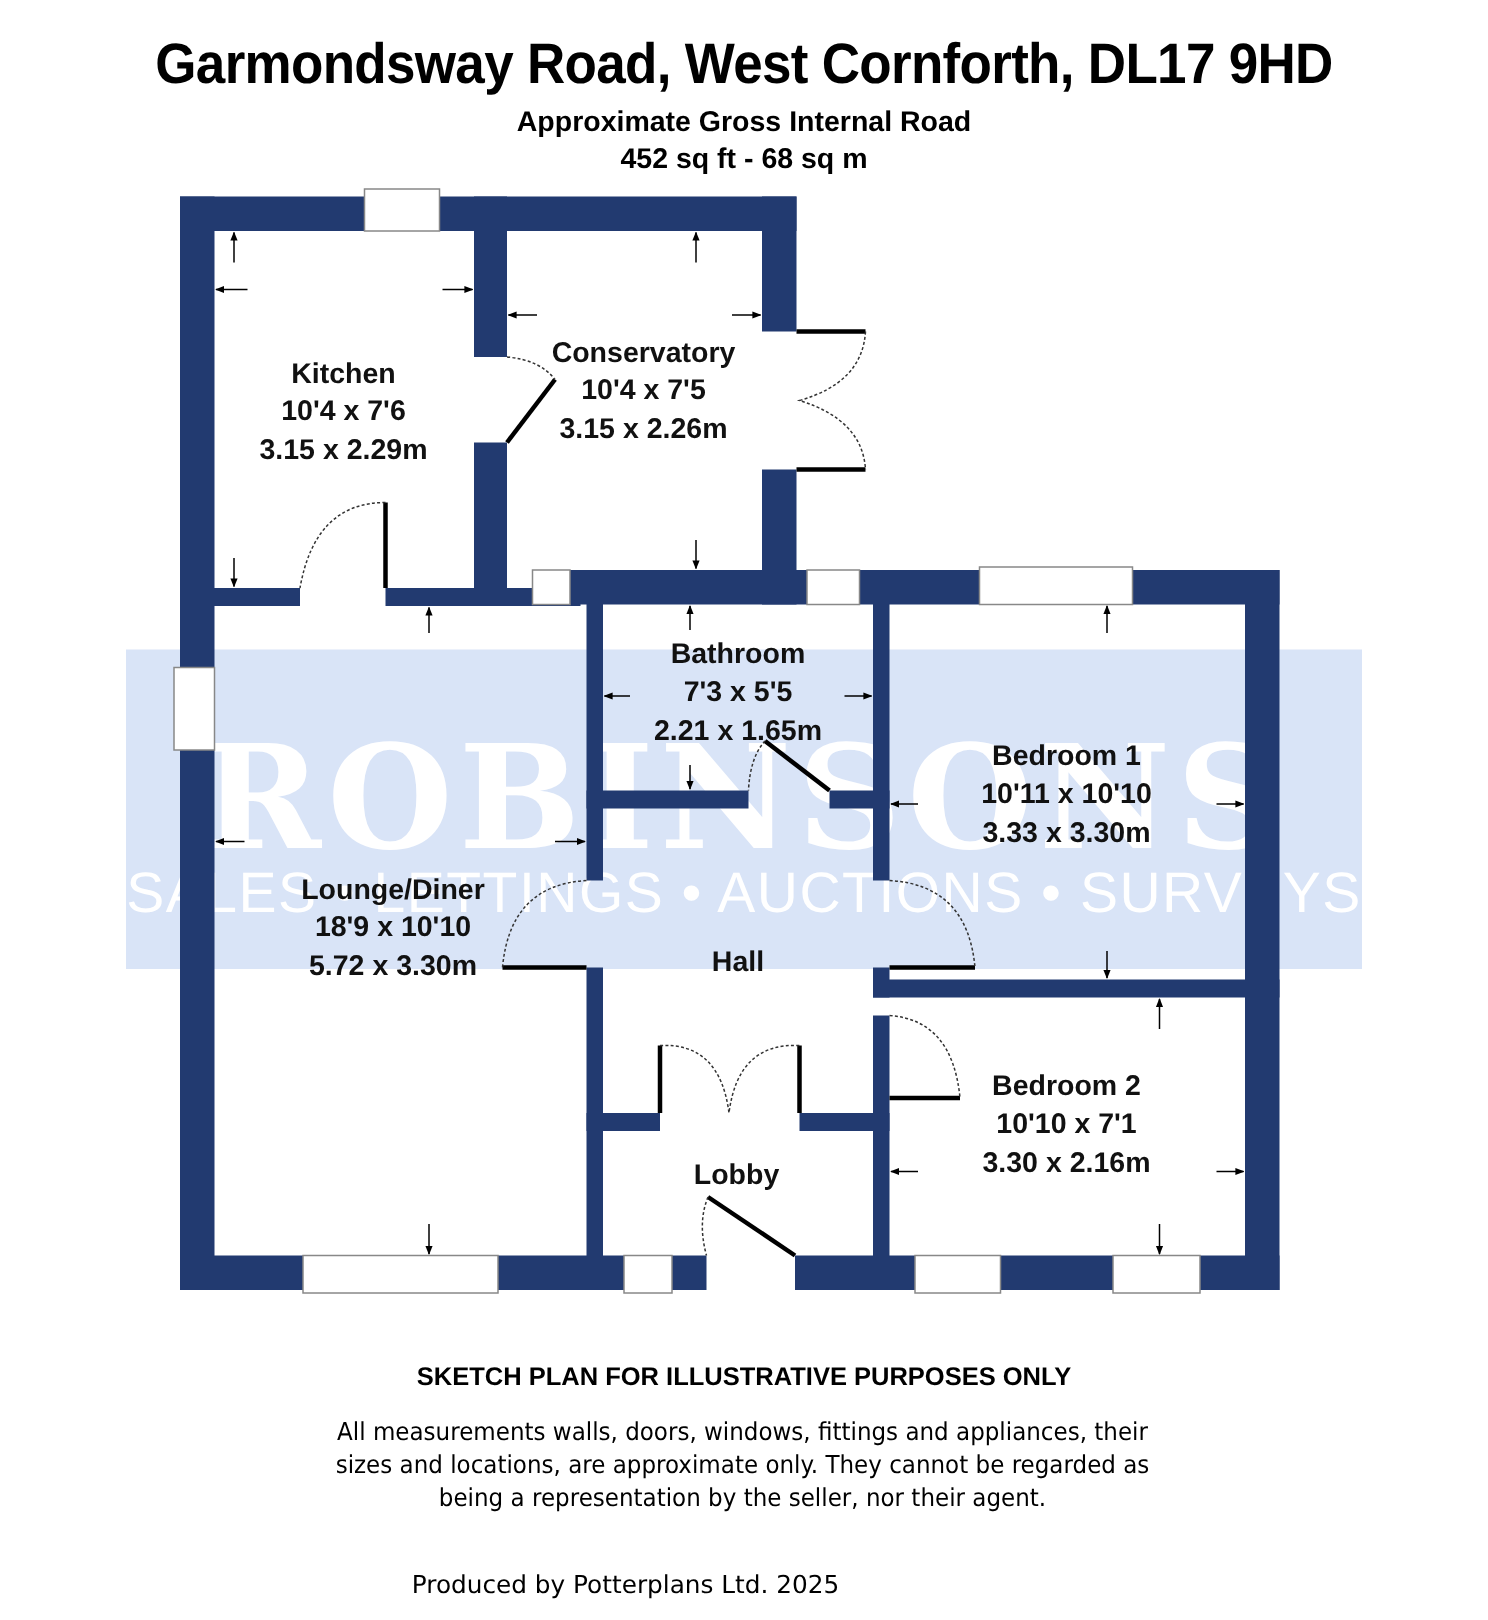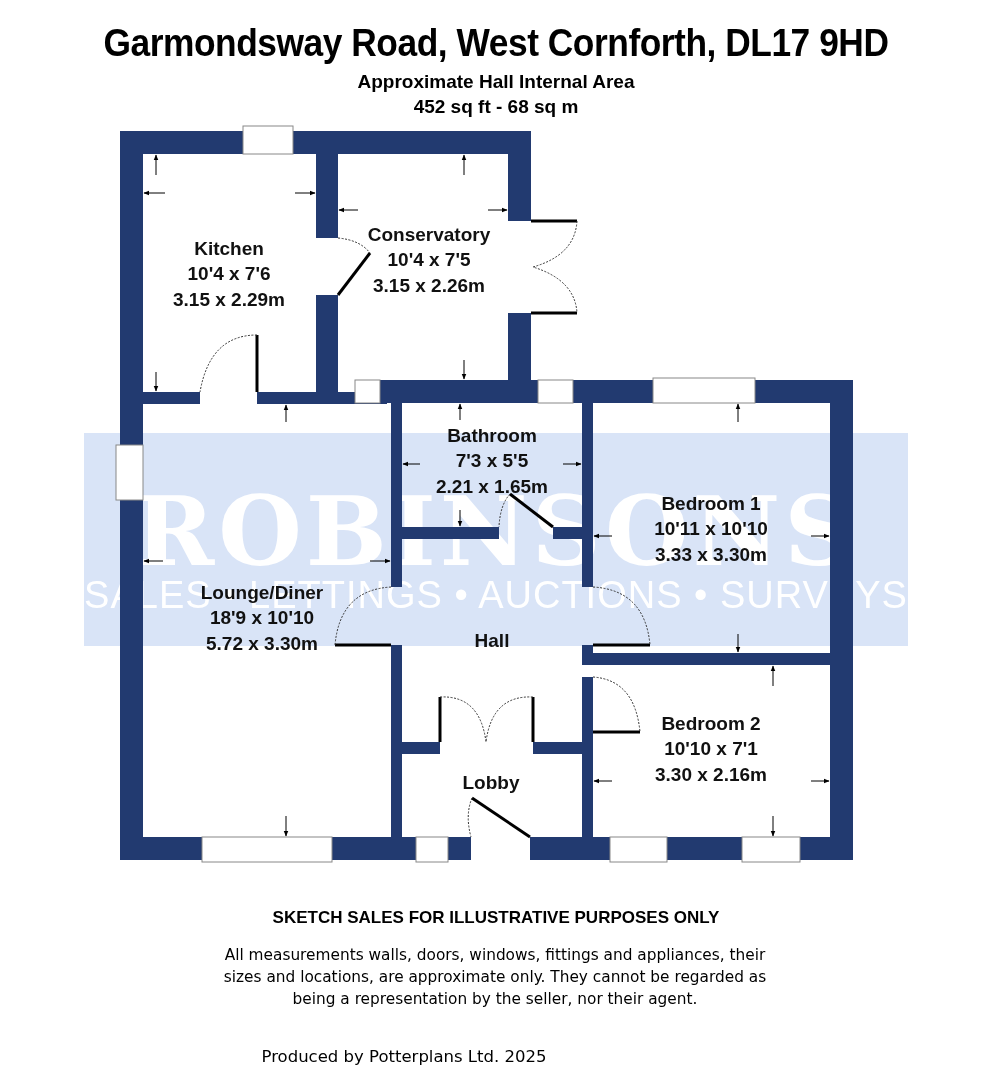--- a/index.html
+++ b/index.html
@@ -12,27 +12,27 @@
   .wall { fill: #223a70; }
   .win { fill: #ffffff; stroke: #888; stroke-width: 1; }
   .door-leaf { stroke: #000; stroke-width: 3; fill: none; }
   .door-arc { stroke: #333; stroke-width: 1; fill: none; stroke-dasharray: 2 1.5; }
   .room-label { font-family: "Liberation Sans", sans-serif; font-weight: bold; font-size: 19px; fill: #111; text-anchor: middle; }
   .room-dim { font-family: "Liberation Sans", sans-serif; font-weight: bold; font-size: 19px; fill: #111; text-anchor: middle; }
   .wm-big { font-family: "DejaVu Serif", serif; font-weight: bold; font-size: 96px; fill: #ffffff; text-anchor: middle; letter-spacing: 4px; }
   .wm-small { font-family: "Liberation Sans", sans-serif; font-size: 38px; fill: #ffffff; text-anchor: middle; letter-spacing: 1px; }
   .disclaimer-head { position: absolute; left: 0; width: 992px; top: 908px; text-align: center; font-size: 17px; font-weight: bold; }
   .disclaimer { position: absolute; left: 195px; width: 600px; top: 944px; text-align: center; font-size: 16.5px; line-height: 22px; font-family: "DejaVu Sans", sans-serif; transform: scaleX(0.93); transform-origin: center top; }
-  .producer { position: absolute; left: 0; width: 808px; top: 1047px; text-align: center; font-size: 16.5px; font-family: "DejaVu Sans", sans-serif; }
+  .producer { position: absolute; left: 0; width: 808px; top: 1047px; text-align: center; font-size: 16.5px; font-family: "DejaVu Sans", sans-serif; padding-left: 13px; }
 </style>
 </head>
 <body>
 
 <div class="title">Garmondsway Road, West Cornforth, DL17 9HD</div>
-<div class="subtitle sub1">Approximate Hall Internal Area</div>
+<div class="subtitle sub1">Approximate Gross Internal Road</div>
 <div class="subtitle sub2">452 sq ft - 68 sq m</div>
 
 <svg class="plan" width="992" height="1080" viewBox="0 0 992 1080" xmlns="http://www.w3.org/2000/svg">
   <defs>
     <marker id="ah" viewBox="0 0 10 10" refX="9" refY="5" markerWidth="6" markerHeight="6" orient="auto-start-reverse">
       <path d="M0,1 L10,5 L0,9 z" fill="#000"></path>
     </marker>
   </defs>
 
   <g>
@@ -188,15 +188,15 @@
   <g>
     <text class="room-label" x="711" y="730">Bedroom 2</text>
     <text class="room-dim" x="711" y="755">10'10 x 7'1</text>
     <text class="room-dim" x="711" y="781">3.30 x 2.16m</text>
   </g>
   <g>
     <text class="room-label" x="491" y="789">Lobby</text>
   </g>
 </svg>
 
-<div class="disclaimer-head">SKETCH SALES FOR ILLUSTRATIVE PURPOSES ONLY</div>
+<div class="disclaimer-head">SKETCH PLAN FOR ILLUSTRATIVE PURPOSES ONLY</div>
 <div class="disclaimer">All measurements walls, doors, windows, fittings and appliances, their sizes and locations, are approximate only. They cannot be regarded as being a representation by the seller, nor their agent.</div>
 <div class="producer">Produced by Potterplans Ltd. 2025</div>
 
 </body></html>

